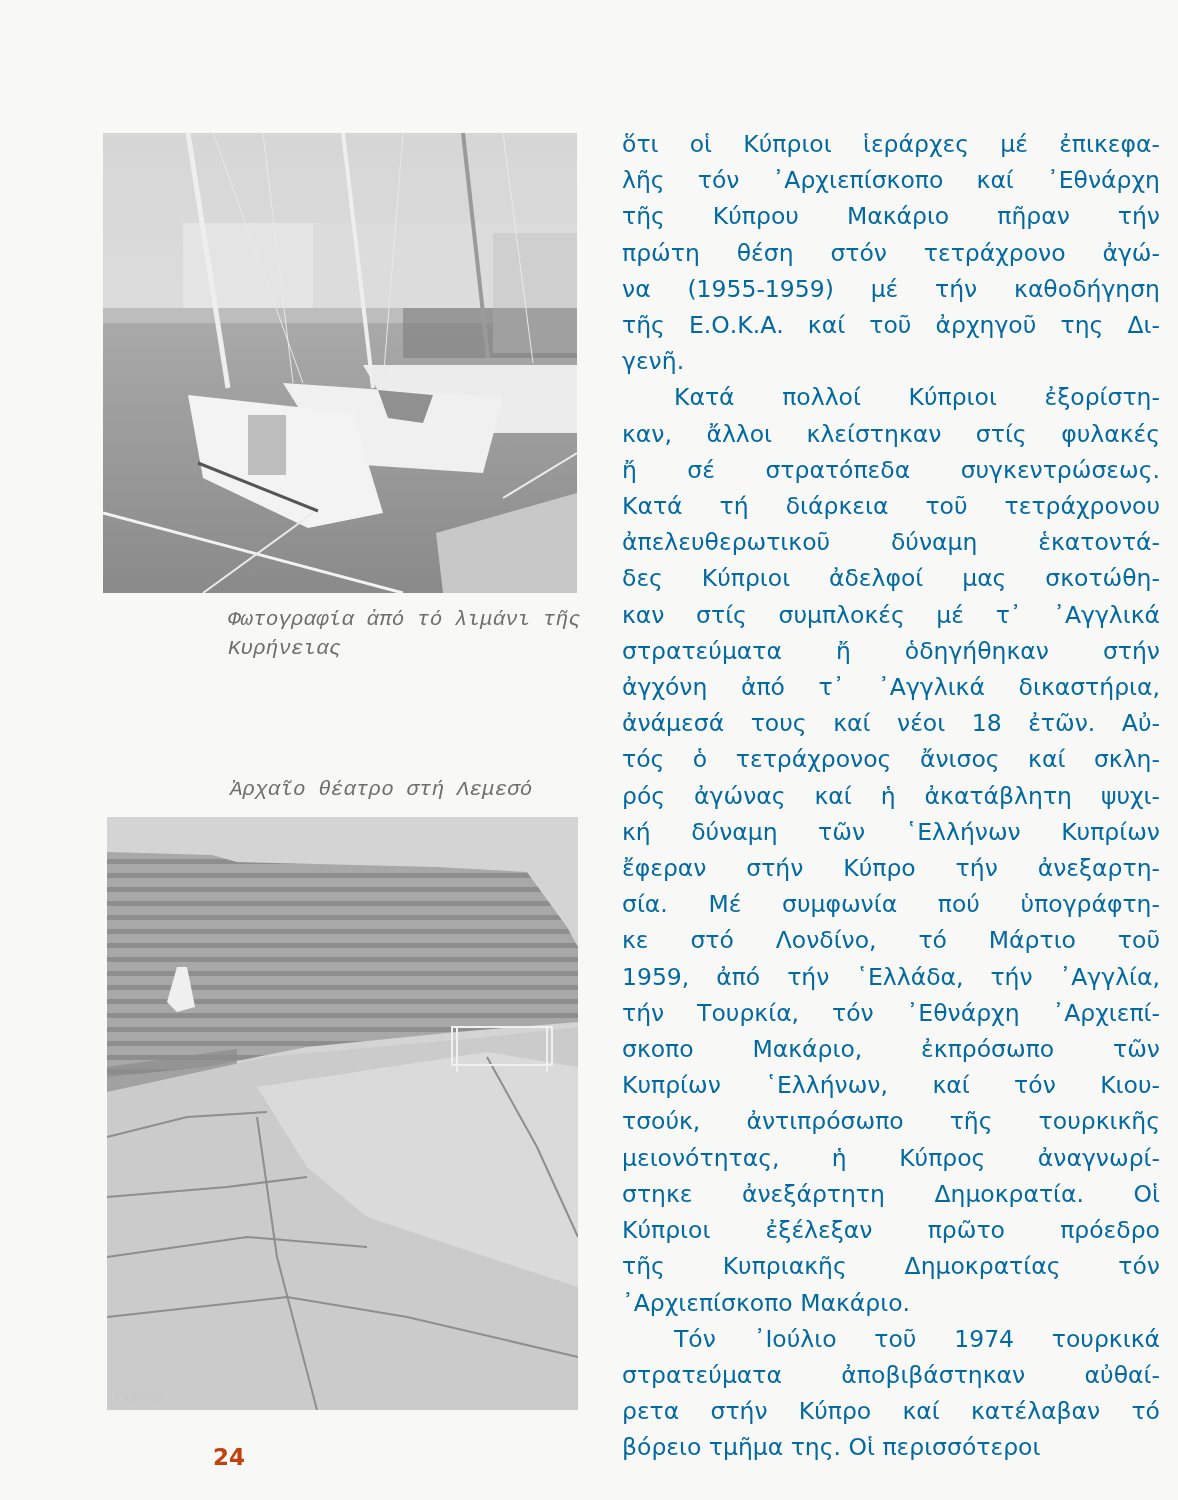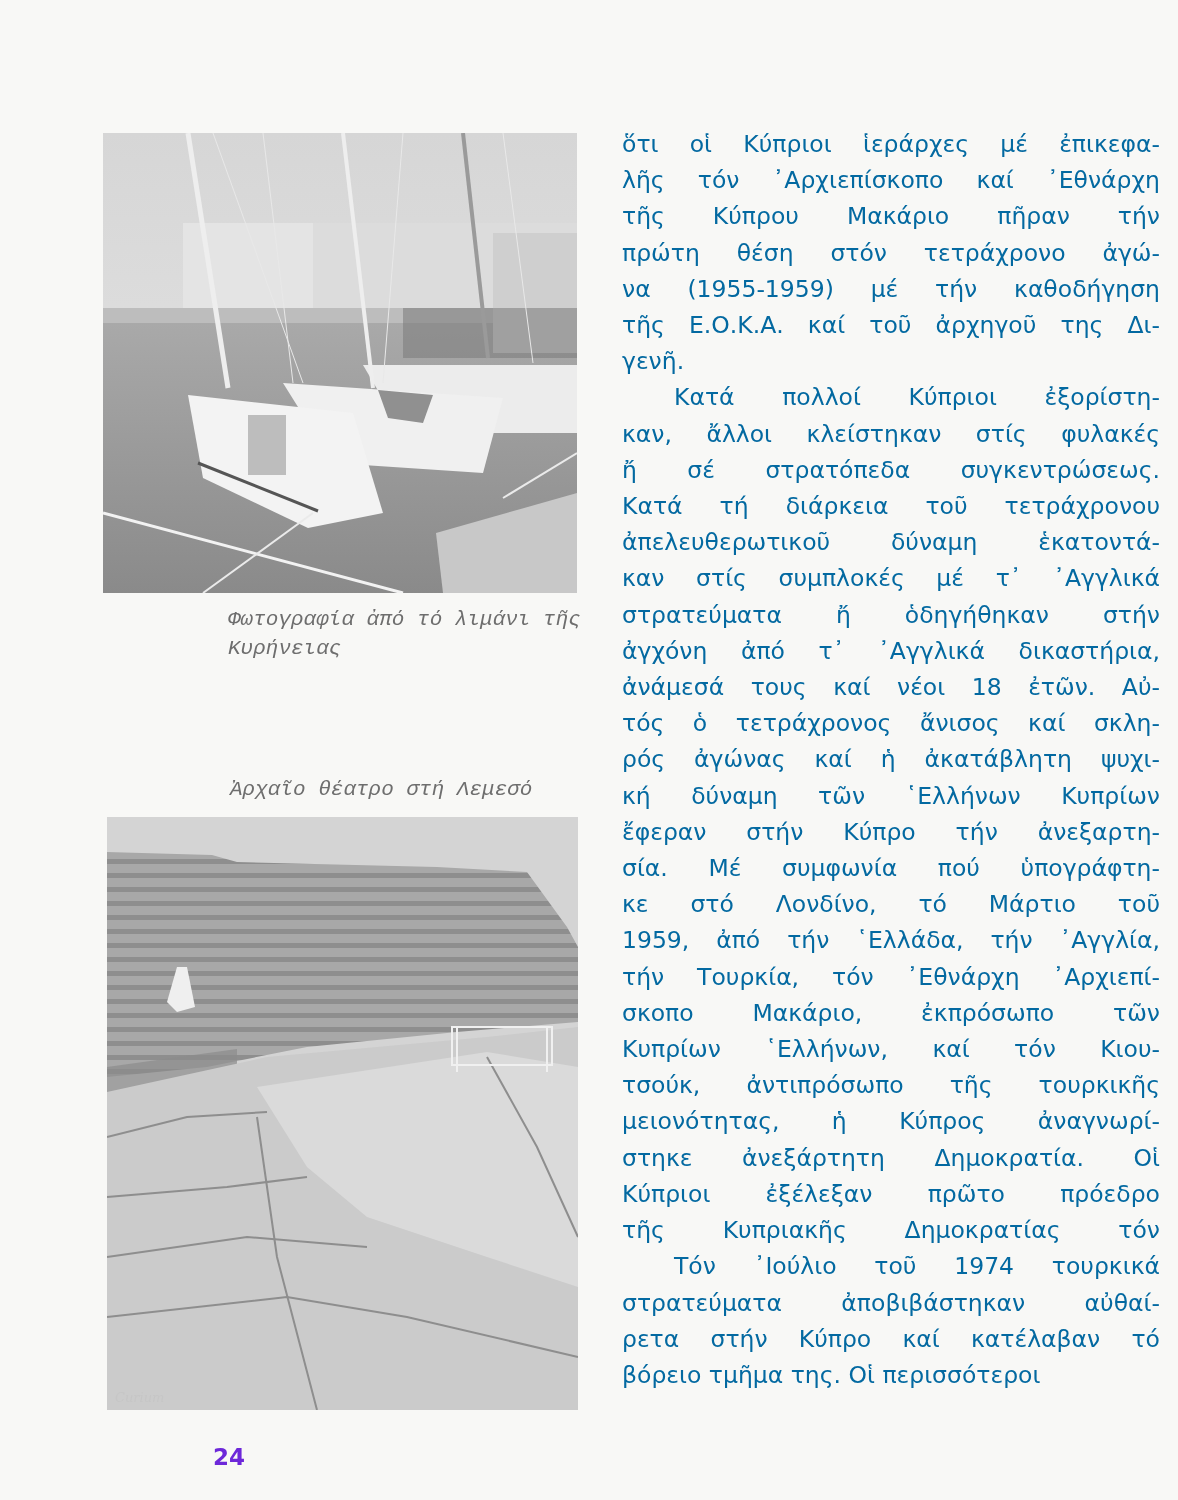--- a/index.html
+++ b/index.html
@@ -24,21 +24,21 @@
   .column {
     position: absolute; left: 622px; top: 126px; width: 538px;
     font-size: 23.5px; line-height: 36.2px; text-align: justify;
     color: #0369a1;
   }
   .column p { margin: 0; }
   .line { display: block; text-align-last: justify; white-space: nowrap; }
   .line.last { text-align-last: left; }
   #page-number {
     position: absolute; left: 213px; top: 1444px; font-size: 23px; font-weight: bold;
-    color: #6d28d9;
+    color: #c2410c;
   }
 </style>
 </head>
 <body>
 
 <div class="photo" id="photo-harbor">
   <svg viewBox="0 0 474 460" preserveAspectRatio="none">
     <defs>
       <linearGradient id="sky" x1="0" y1="0" x2="0" y2="1">
         <stop offset="0" stop-color="#d6d6d6"></stop>
@@ -135,39 +135,41 @@
       <span class="line">να (1955-1959) μέ τήν καθοδήγηση</span>
       <span class="line">τῆς Ε.Ο.Κ.Α. καί τοῦ ἀρχηγοῦ της Δι-</span>
       <span class="line last">γενῆ.</span>
     </p>
     <p>
       <span class="line" style="padding-left: 52px;">Κατά πολλοί Κύπριοι ἐξορίστη-</span>
       <span class="line">καν, ἄλλοι κλείστηκαν στίς φυλακές</span>
       <span class="line">ἤ σέ στρατόπεδα συγκεντρώσεως.</span>
       <span class="line">Κατά τή διάρκεια τοῦ τετράχρονου</span>
       <span class="line">ἀπελευθερωτικοῦ δύναμη ἑκατοντά-</span>
+      <span class="line">δες Κύπριοι ἀδελφοί μας σκοτώθη-</span>
       <span class="line">καν στίς συμπλοκές μέ τ᾿ ᾿Αγγλικά</span>
       <span class="line">στρατεύματα ἤ ὁδηγήθηκαν στήν</span>
       <span class="line">ἀγχόνη ἀπό τ᾿ ᾿Αγγλικά δικαστήρια,</span>
       <span class="line">ἀνάμεσά τους καί νέοι 18 ἐτῶν. Αὐ-</span>
       <span class="line">τός ὁ τετράχρονος ἄνισος καί σκλη-</span>
       <span class="line">ρός ἀγώνας καί ἡ ἀκατάβλητη ψυχι-</span>
       <span class="line">κή δύναμη τῶν ῾Ελλήνων Κυπρίων</span>
       <span class="line">ἔφεραν στήν Κύπρο τήν ἀνεξαρτη-</span>
       <span class="line">σία. Μέ συμφωνία πού ὑπογράφτη-</span>
       <span class="line">κε στό Λονδίνο, τό Μάρτιο τοῦ</span>
       <span class="line">1959, ἀπό τήν ῾Ελλάδα, τήν ᾿Αγγλία,</span>
       <span class="line">τήν Τουρκία, τόν ᾿Εθνάρχη ᾿Αρχιεπί-</span>
       <span class="line">σκοπο Μακάριο, ἐκπρόσωπο τῶν</span>
       <span class="line">Κυπρίων ῾Ελλήνων, καί τόν Κιου-</span>
       <span class="line">τσούκ, ἀντιπρόσωπο τῆς τουρκικῆς</span>
       <span class="line">μειονότητας, ἡ Κύπρος ἀναγνωρί-</span>
       <span class="line">στηκε ἀνεξάρτητη Δημοκρατία. Οἱ</span>
       <span class="line">Κύπριοι ἐξέλεξαν πρῶτο πρόεδρο</span>
       <span class="line">τῆς Κυπριακῆς Δημοκρατίας τόν</span>
+      <span class="line last">᾿Αρχιεπίσκοπο Μακάριο.</span>
     </p>
     <p>
       <span class="line" style="padding-left: 52px;">Τόν ᾿Ιούλιο τοῦ 1974 τουρκικά</span>
       <span class="line">στρατεύματα ἀποβιβάστηκαν αὐθαί-</span>
       <span class="line">ρετα στήν Κύπρο καί κατέλαβαν τό</span>
       <span class="line last">βόρειο τμῆμα της. Οἱ περισσότεροι</span>
     </p>
   </div>
 
 <div id="page-number">24</div>

